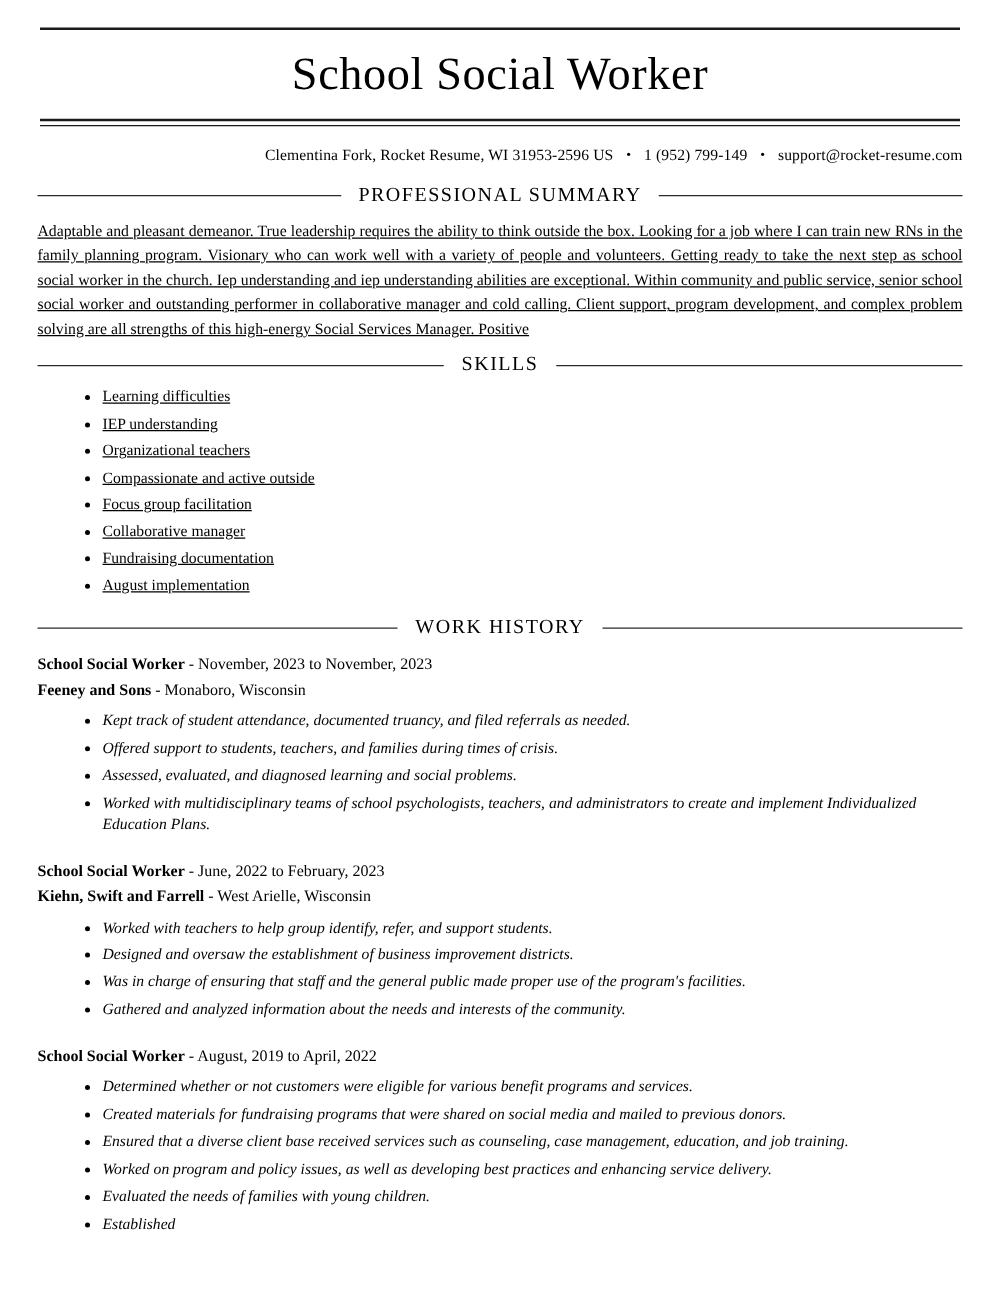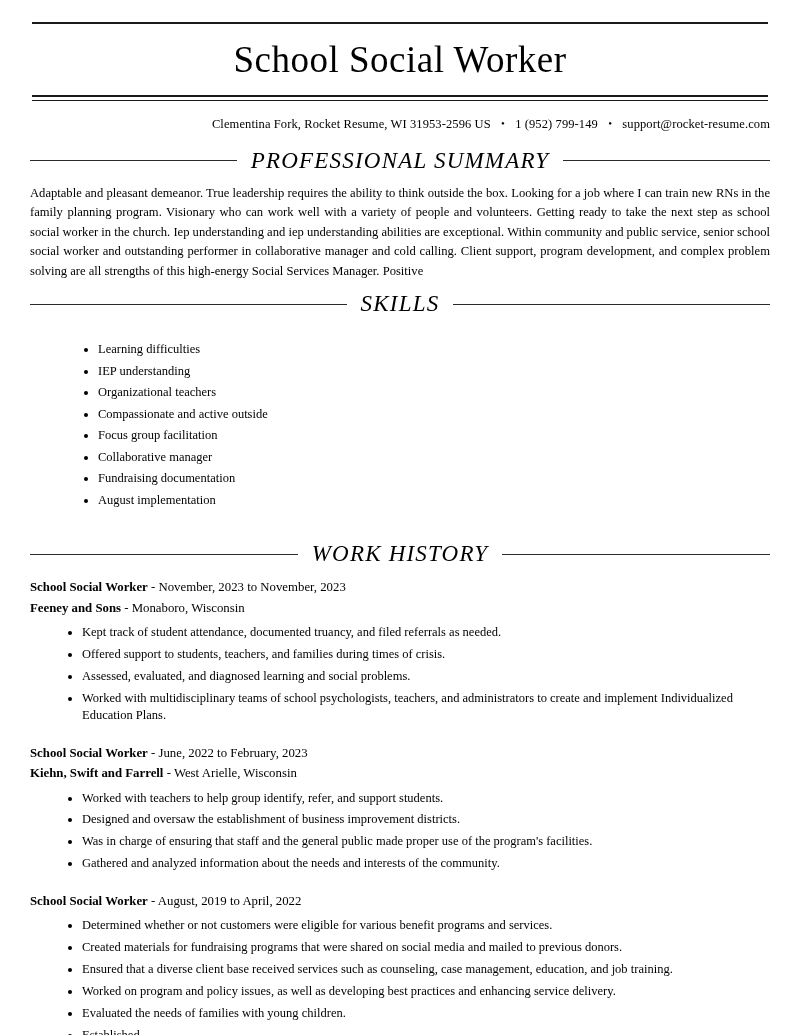--- a/index.html
+++ b/index.html
@@ -66,47 +66,48 @@
     gap: 14px;
     margin: 8px 0 10px 0;
   }
   .section-head .line {
     flex: 1 1 auto;
     border-top: 1px solid #2a2a2a;
     height: 0;
   }
   .section-head .label {
     flex: 0 0 auto;
-    font-size: 23px;
+    font-size: 16px;
     letter-spacing: 1.2px;
     white-space: nowrap;
-    font-style: italic;
   }
 
   
   .summary {
     font-size: 12.6px;
     line-height: 1.55;
     text-align: justify;
     margin: 0 0 4px 0;
+    text-decoration: underline;
   }
 
   
   .skills-wrap {
     display: flex;
     gap: 0;
     margin-top: 2px;
   }
   .skills-col {
     width: 50%;
     box-sizing: border-box;
   }
   .skills-col ul {
-    margin: 16px;
+    margin: 0;
     padding-left: 52px;
+    text-decoration: underline;
   }
   .skills-col li {
     font-size: 12.5px;
     line-height: 1.0;
     padding: 0 0 9px 0;
   }
 
   
   .job {
     margin-bottom: 4px;
@@ -114,20 +115,21 @@
   .job-line {
     font-size: 12.8px;
     line-height: 1.6;
   }
   .job-line .bold {
     font-weight: bold;
   }
   .job ul {
     margin: 6px 0 14px 0;
     padding-left: 52px;
+    font-style: italic;
   }
   .job li {
     font-size: 12.5px;
     line-height: 1.35;
     padding-bottom: 5px;
   }
 
   li::marker { font-size: 12px; }
 </style>
 </head>

